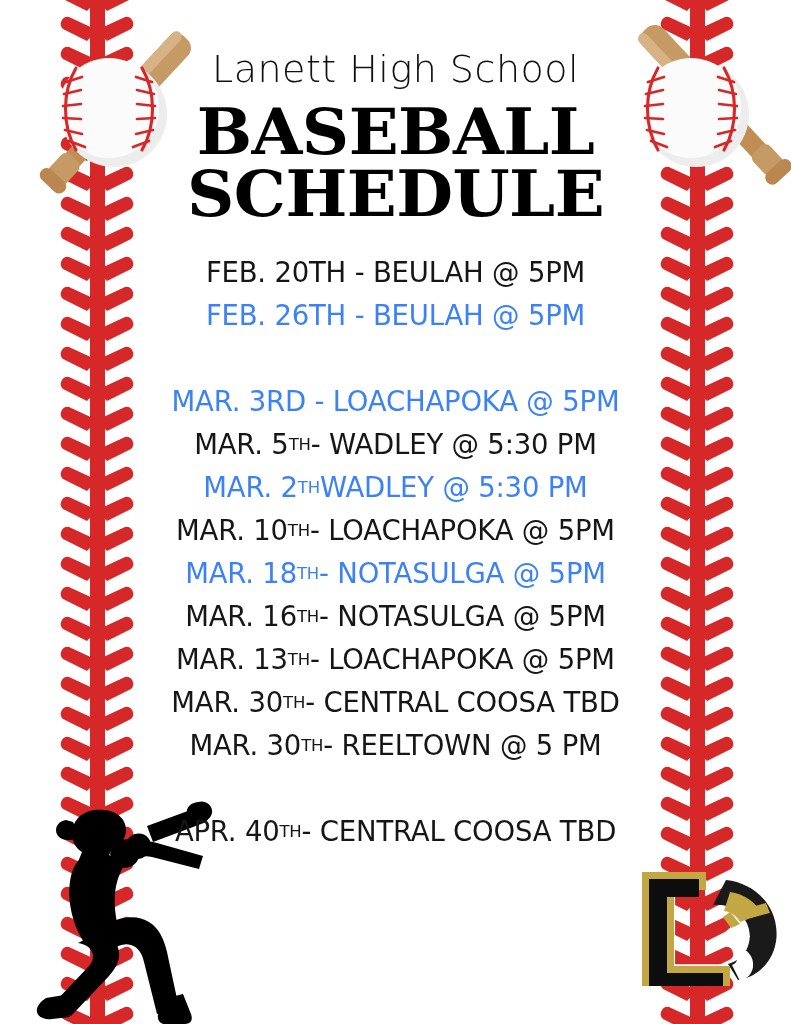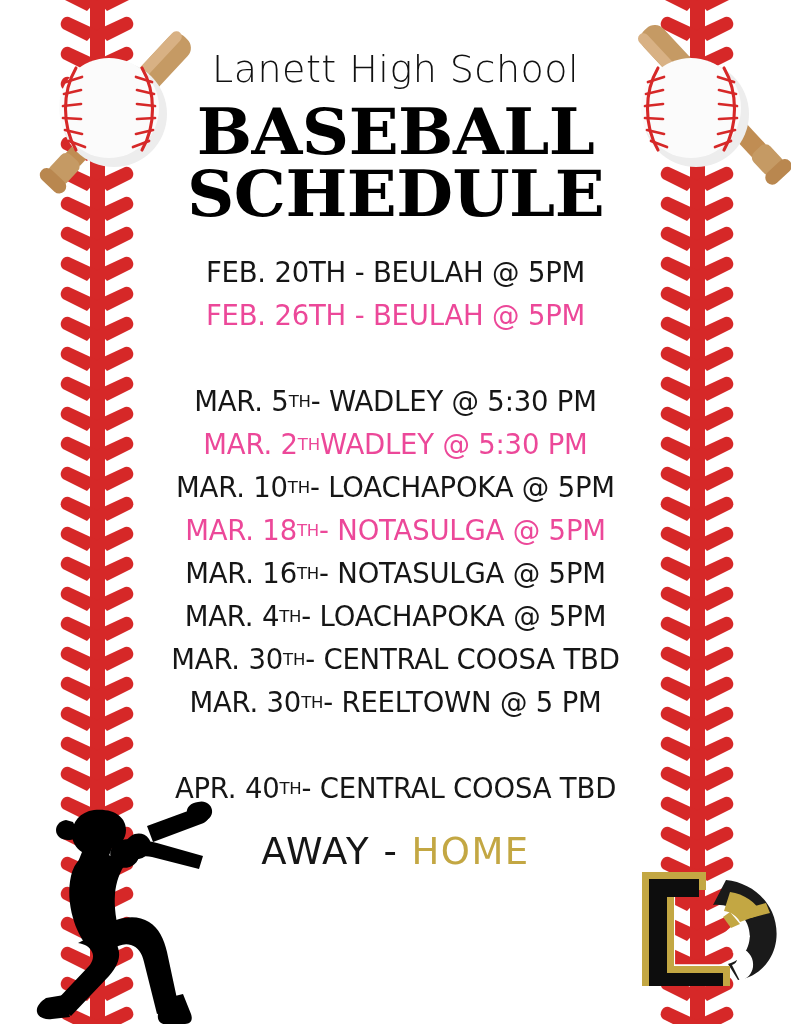--- a/index.html
+++ b/index.html
@@ -74,21 +74,21 @@
     font-family:"DejaVu Sans", sans-serif;
     font-weight:400;
     font-size:27.5px;
     line-height:1.0;
     height:43px;
     display:flex;align-items:center;justify-content:center;
     white-space:nowrap;
     letter-spacing:-0.2px;
   }
   .game.away{color:#161616;}
-  .game.home{color:#ec4899;}
+  .game.home{color:#3b82f6;}
   .game.spacer{height:43px;}
   .game sup{font-size:0.60em;vertical-align:super;line-height:0;}
 
   .legend{
     margin-top:20px;
     font-family:"DejaVu Sans", sans-serif;
     font-weight:400;
     font-size:37px;
     letter-spacing:1.5px;
     z-index:4;
@@ -365,30 +365,28 @@
 
     <div class="bigtitle">
       <span class="ln">BASEBALL</span>
       <span class="ln">SCHEDULE</span>
     </div>
 
     <div class="schedule" id="schedule-list">
         <div class="game away">FEB. 20TH - BEULAH @ 5PM</div>
         <div class="game home">FEB. 26TH - BEULAH @ 5PM</div>
         <div class="game spacer"></div>
+        <div class="game home">MAR. 3RD - LOACHAPOKA @ 5PM</div>
         <div class="game away"><span>MAR. 5</span><sup>TH</sup> - WADLEY @ 5:30 PM</div>
         <div class="game home"><span>MAR. 2</span><sup>TH</sup> WADLEY @ 5:30 PM</div>
         <div class="game away"><span>MAR. 10</span><sup>TH</sup> - LOACHAPOKA @ 5PM</div>
         <div class="game home"><span>MAR. 18</span><sup>TH</sup> - NOTASULGA @ 5PM</div>
         <div class="game away"><span>MAR. 16</span><sup>TH</sup> - NOTASULGA @ 5PM</div>
-        <div class="game away"><span>MAR. 4</span><sup>TH</sup> - LOACHAPOKA @ 5PM</div>
+        <div class="game away"><span>MAR. 13</span><sup>TH</sup> - LOACHAPOKA @ 5PM</div>
         <div class="game away"><span>MAR. 30</span><sup>TH</sup> - CENTRAL COOSA TBD</div>
         <div class="game away"><span>MAR. 30</span><sup>TH</sup> - REELTOWN @ 5 PM</div>
         <div class="game spacer"></div>
         <div class="game away"><span>APR. 40</span><sup>TH</sup> - CENTRAL COOSA TBD</div>
       </div>
 
-    <div class="legend">
-      <span>AWAY</span><span class="dash"> - </span><span class="home-word">HOME</span>
-    </div>
 
   </div>
 </div>
 
 </body></html>

